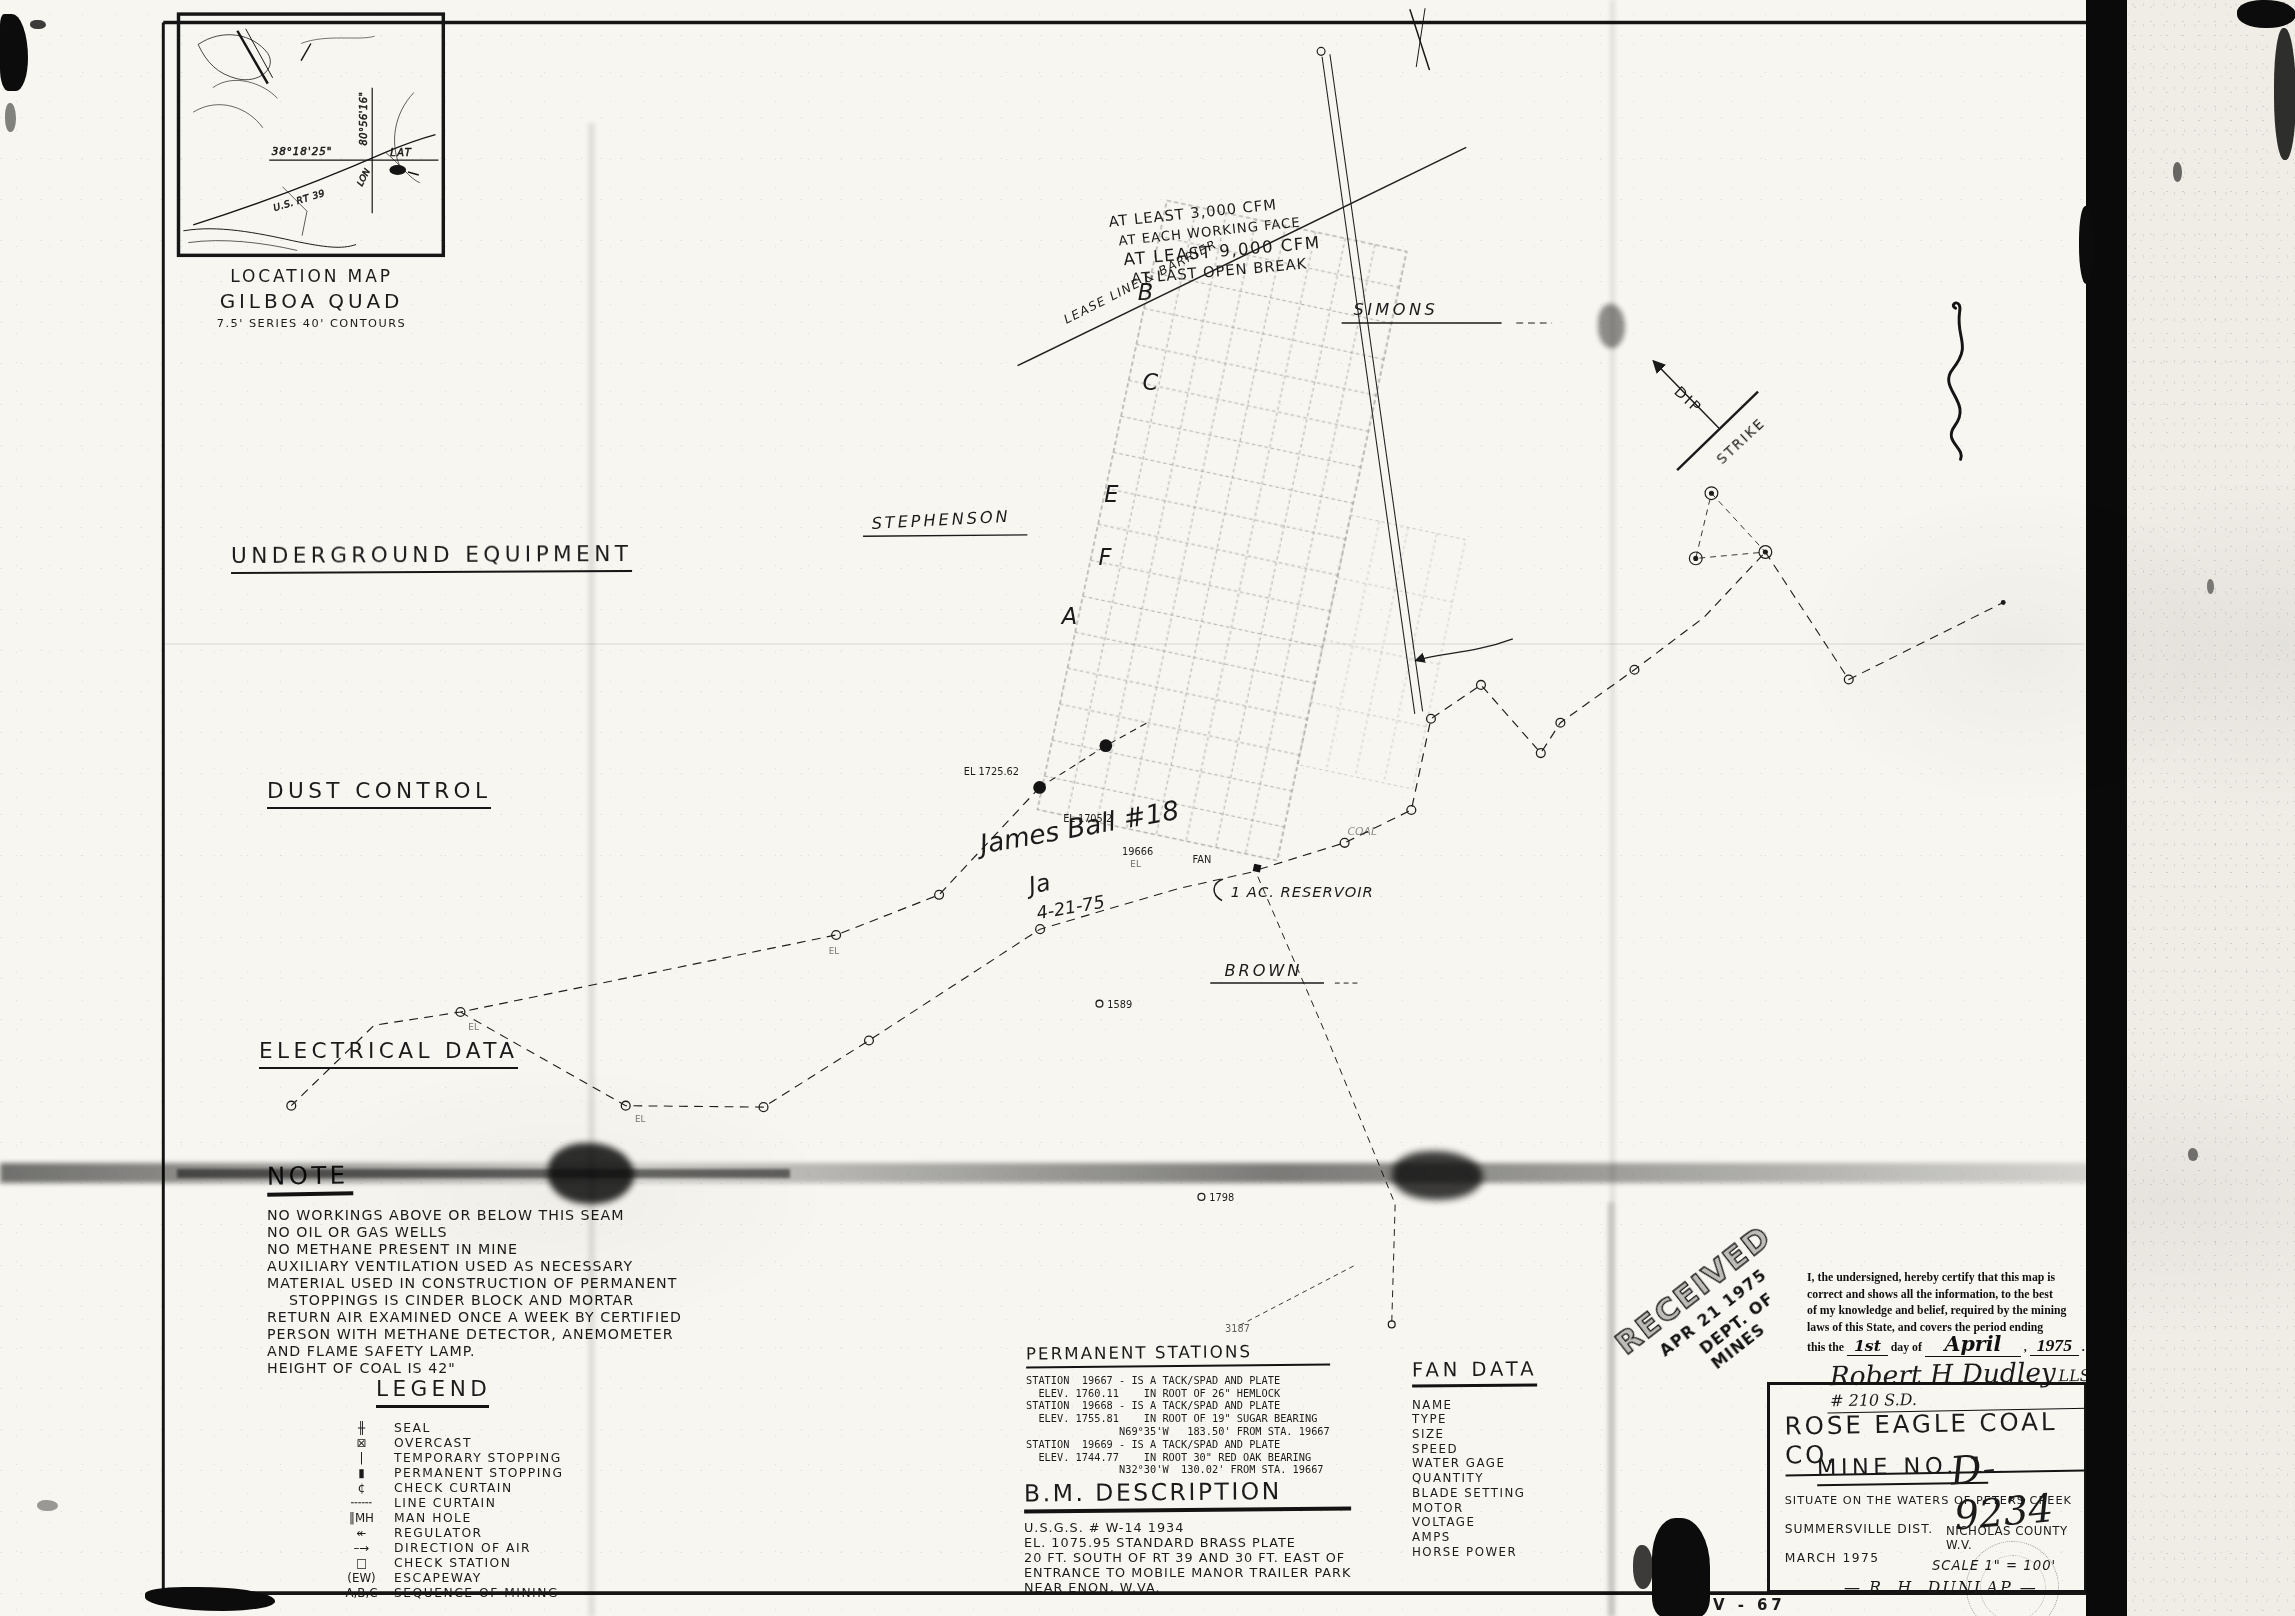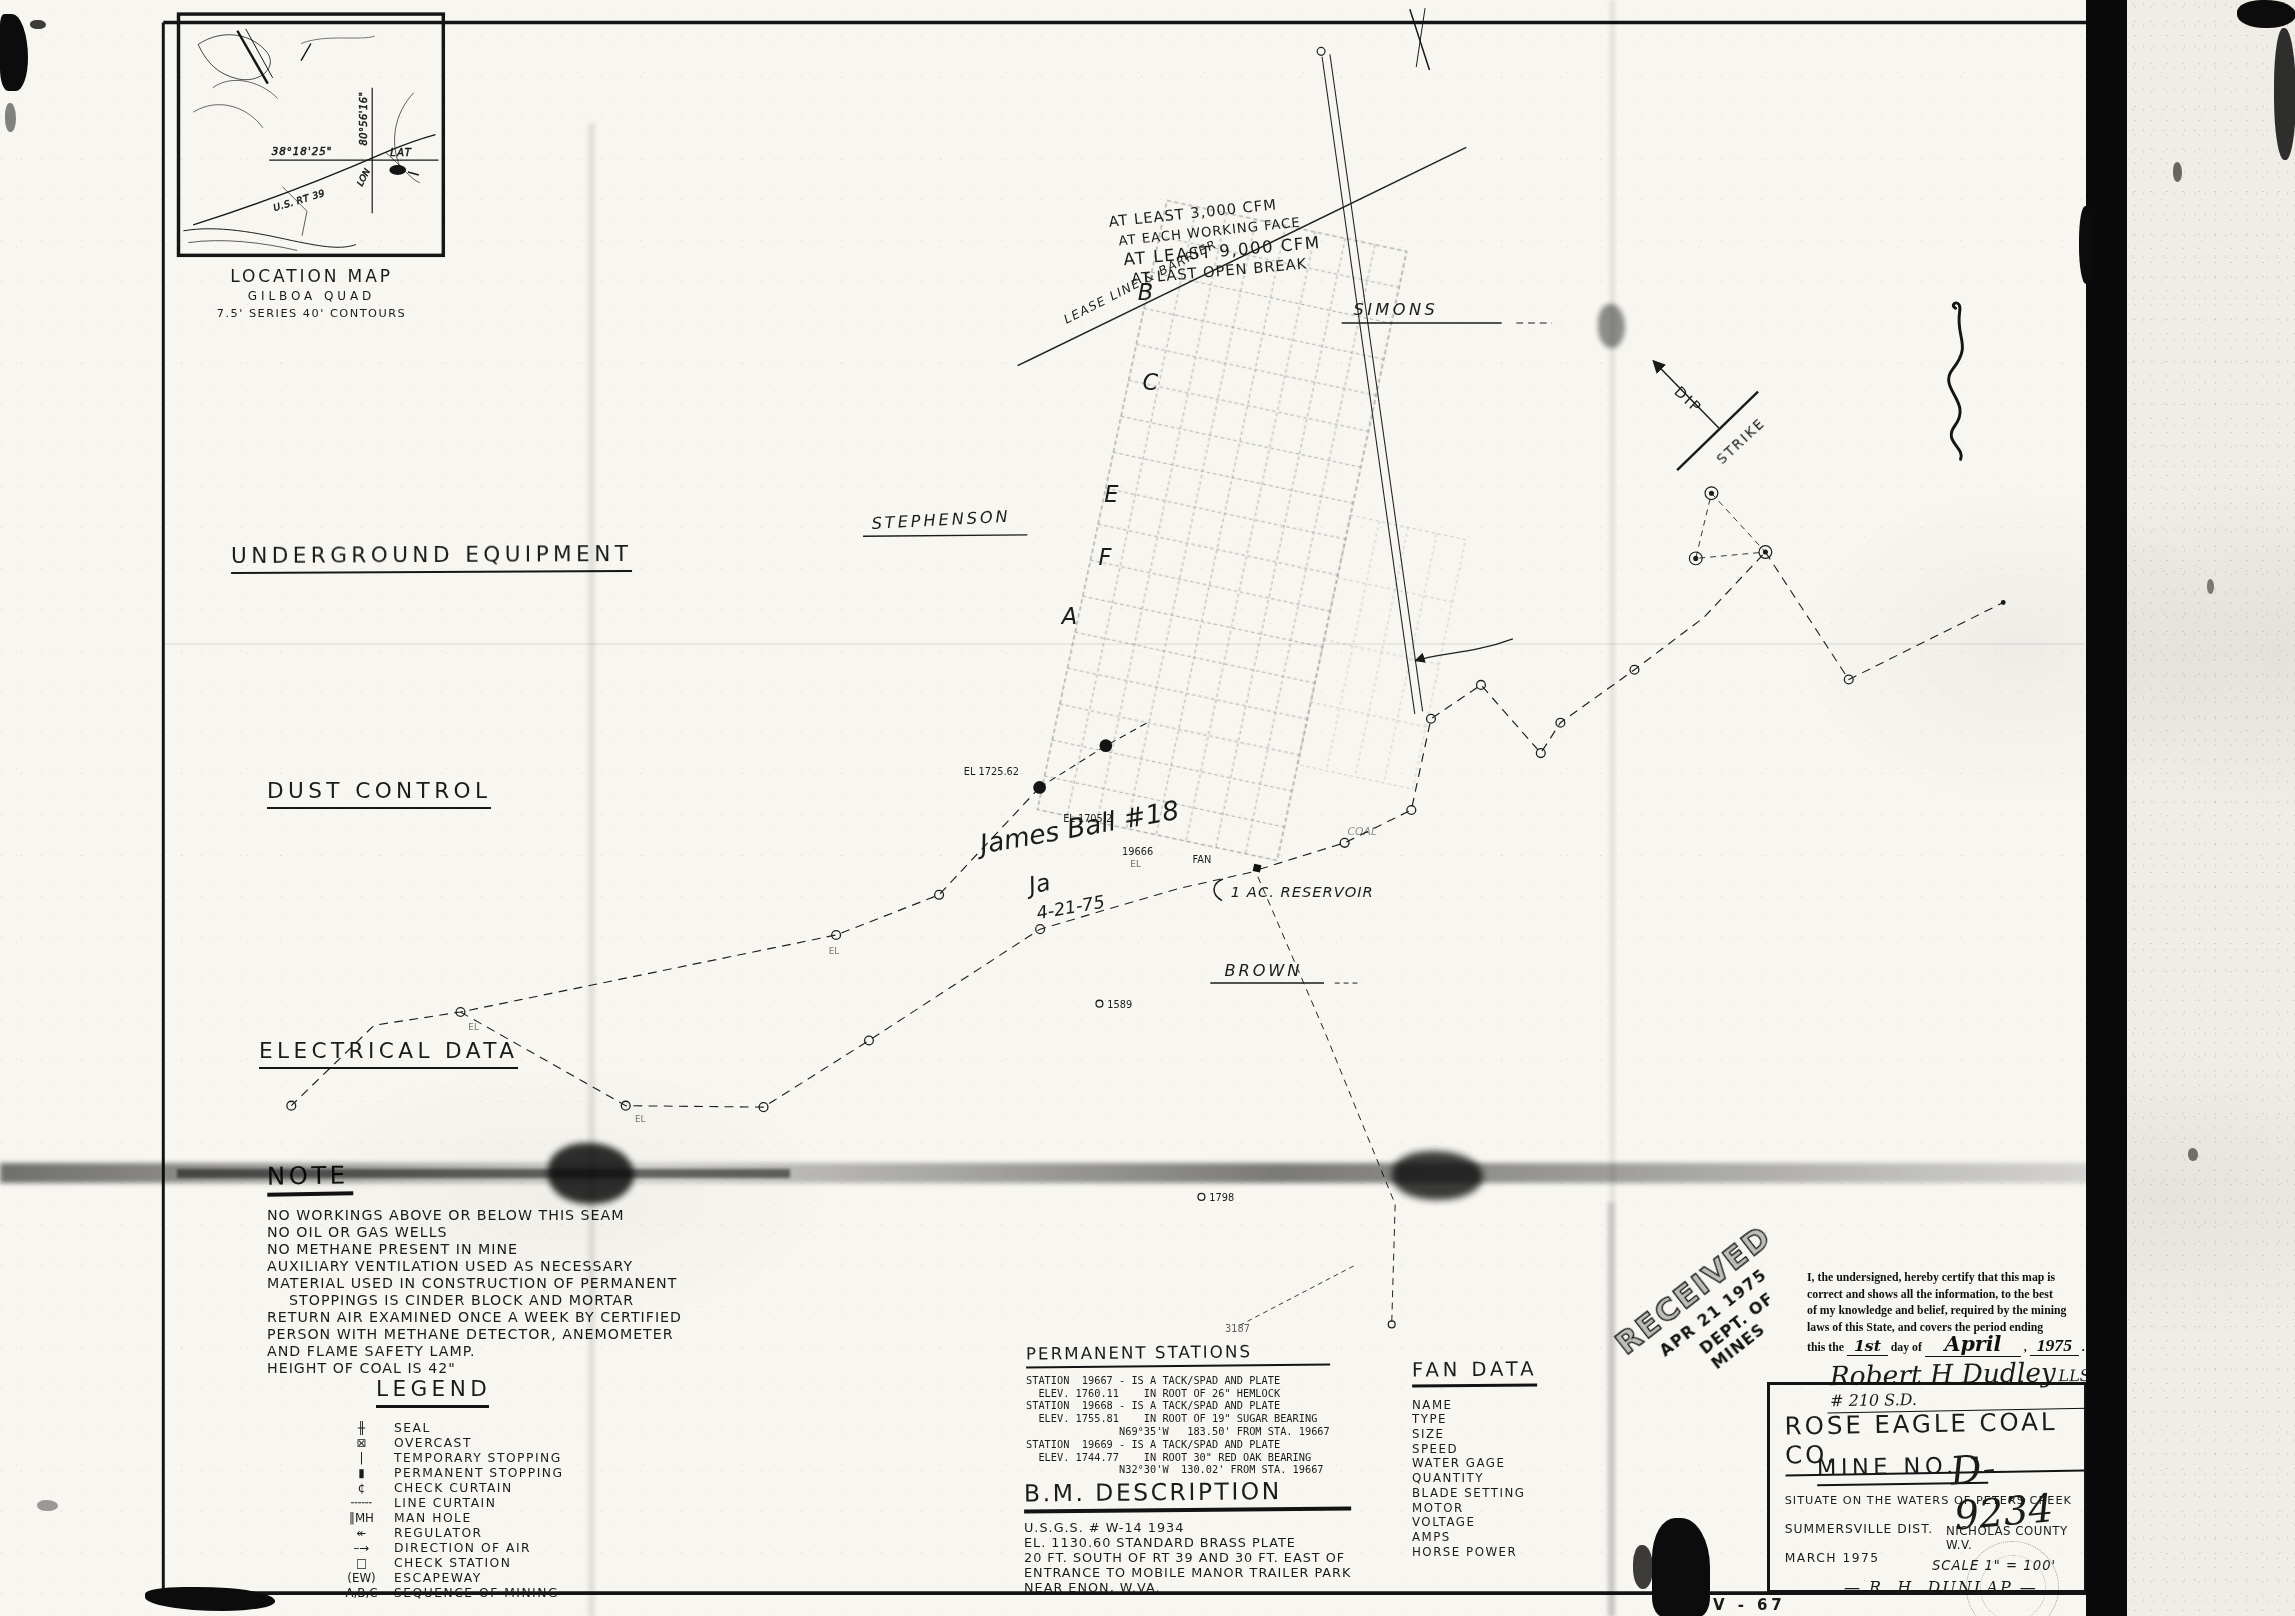--- a/index.html
+++ b/index.html
@@ -232,21 +232,21 @@
       <text transform="translate(2002,1740) rotate(-10)" font-size="54">James Ball #18</text>
       <text transform="translate(2102,1822) rotate(-12)" font-size="48">Ja</text>
       <text transform="translate(2116,1874) rotate(-10)" font-size="36">4-21-75</text>
     </g>
 
     <line x1="335" y1="1312" x2="4250" y2="1312" stroke="#000" stroke-width="3" opacity="0.08"></line>
   </svg>
 
   <div class="abs" style="left:179px;top:266px;width:265px;text-align:center;">
     <div class="caps" style="font-size:17px;letter-spacing:2.9px;">LOCATION MAP</div>
-    <div class="caps" style="font-size:12px;letter-spacing:3.9px;margin-top:2.9px;">GILBOA QUAD</div>
+    <div class="caps" style="font-size:20px;letter-spacing:3.9px;margin-top:2.9px;">GILBOA QUAD</div>
     <div class="caps" style="font-size:11.3px;letter-spacing:1.5px;margin-top:3.9px;">7.5' SERIES 40' CONTOURS</div>
   </div>
 
   <div class="abs caps hd" style="left:231px;top:542px;transform:rotate(-0.3deg);">UNDERGROUND EQUIPMENT</div>
   <div class="abs caps hd" style="left:267px;top:778px;">DUST CONTROL</div>
   <div class="abs caps hd" style="left:259px;top:1038px;">ELECTRICAL DATA</div>
 
   <div class="abs" style="left:267px;top:1161px;">
     <div class="caps" style="font-size:24.5px;letter-spacing:3.4px;border-bottom:4.9px solid #131313;padding-bottom:2px;width:86px;transform:rotate(-1deg);">NOTE</div>
     <div class="pre" style="margin-top:10.8px;"><div class="note-line caps">NO WORKINGS ABOVE OR BELOW THIS SEAM</div><div class="note-line caps">NO OIL OR GAS WELLS</div><div class="note-line caps">NO METHANE PRESENT IN MINE</div><div class="note-line caps">AUXILIARY VENTILATION USED AS NECESSARY</div><div class="note-line caps">MATERIAL USED IN CONSTRUCTION OF PERMANENT</div><div class="note-line caps">    STOPPINGS IS CINDER BLOCK AND MORTAR</div><div class="note-line caps">RETURN AIR EXAMINED ONCE A WEEK BY CERTIFIED</div><div class="note-line caps">PERSON WITH METHANE DETECTOR, ANEMOMETER</div><div class="note-line caps">AND FLAME SAFETY LAMP.</div><div class="note-line caps">HEIGHT OF COAL IS 42"</div></div>
@@ -306,21 +306,21 @@
       </div>
   </div>
 
   <div class="abs" style="left:1026px;top:1342px;">
     <div class="caps" style="font-size:16.7px;letter-spacing:2px;border-bottom:2.9px solid #131313;padding-bottom:2.9px;transform:rotate(-0.6deg);">PERMANENT STATIONS</div>
     <div class="pre" style="margin-top:6.9px;"><div class="sta-line">STATION  19667 - IS A TACK/SPAD AND PLATE</div><div class="sta-line">  ELEV. 1760.11    IN ROOT OF 26" HEMLOCK</div><div class="sta-line">STATION  19668 - IS A TACK/SPAD AND PLATE</div><div class="sta-line">  ELEV. 1755.81    IN ROOT OF 19" SUGAR BEARING</div><div class="sta-line">               N69°35'W   183.50' FROM STA. 19667</div><div class="sta-line">STATION  19669 - IS A TACK/SPAD AND PLATE</div><div class="sta-line">  ELEV. 1744.77    IN ROOT 30" RED OAK BEARING</div><div class="sta-line">               N32°30'W  130.02' FROM STA. 19667</div></div>
   </div>
 
   <div class="abs" style="left:1024px;top:1478px;">
     <div class="caps" style="font-size:23.5px;letter-spacing:2.5px;border-bottom:4.4px solid #131313;padding-bottom:2px;transform:rotate(-0.5deg);">B.M. DESCRIPTION</div>
-    <div class="pre" style="margin-top:7.8px;"><div class="bm-line caps">U.S.G.S. # W-14 1934</div><div class="bm-line caps">EL. 1130.60 STANDARD BRASS PLATE</div><div class="bm-line caps">20 FT. SOUTH OF RT 39 AND 30 FT. EAST OF</div><div class="bm-line caps">ENTRANCE TO MOBILE MANOR TRAILER PARK</div><div class="bm-line caps">NEAR ENON, W.VA.</div></div>
+    <div class="pre" style="margin-top:7.8px;"><div class="bm-line caps">U.S.G.S. # W-14 1934</div><div class="bm-line caps">EL. 1075.95 STANDARD BRASS PLATE</div><div class="bm-line caps">20 FT. SOUTH OF RT 39 AND 30 FT. EAST OF</div><div class="bm-line caps">ENTRANCE TO MOBILE MANOR TRAILER PARK</div><div class="bm-line caps">NEAR ENON, W.VA.</div></div>
   </div>
 
   <div class="abs" style="left:1412px;top:1358px;">
     <div class="caps" style="font-size:19.6px;letter-spacing:3.9px;border-bottom:3.9px solid #131313;padding-bottom:2.9px;transform:rotate(-0.5deg);">FAN DATA</div>
     <div style="margin-top:10.8px;">
         <div class="fan-row caps">NAME</div>
         <div class="fan-row caps">TYPE</div>
         <div class="fan-row caps">SIZE</div>
         <div class="fan-row caps">SPEED</div>
         <div class="fan-row caps">WATER GAGE</div>

